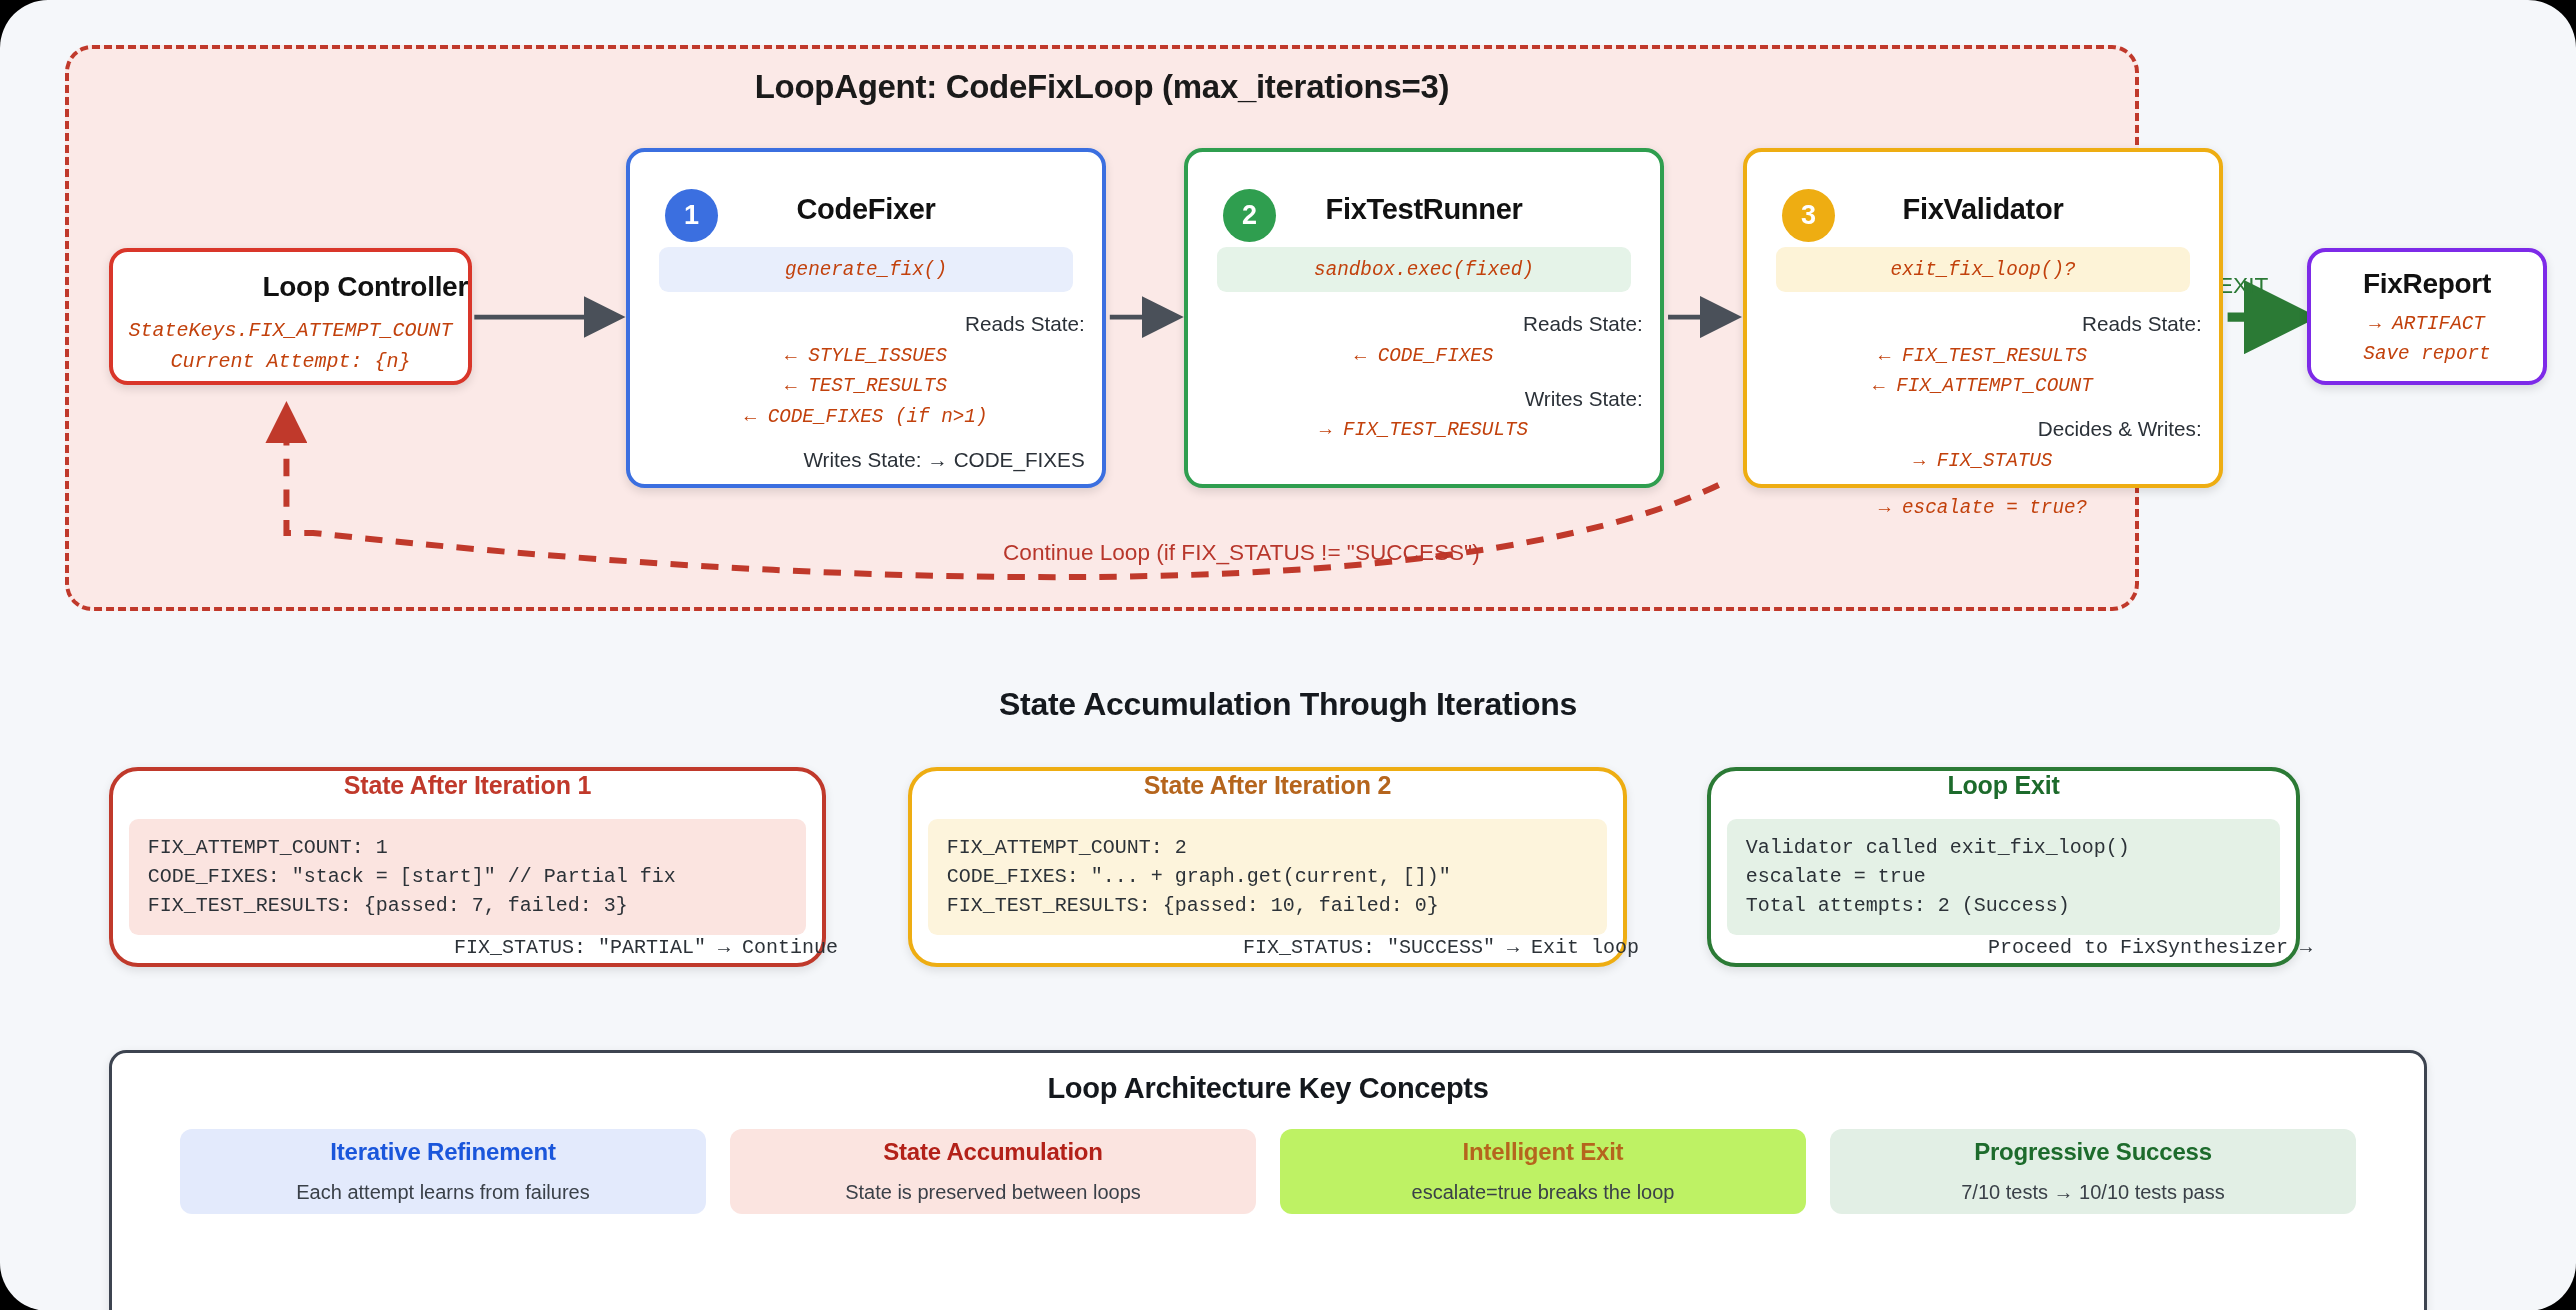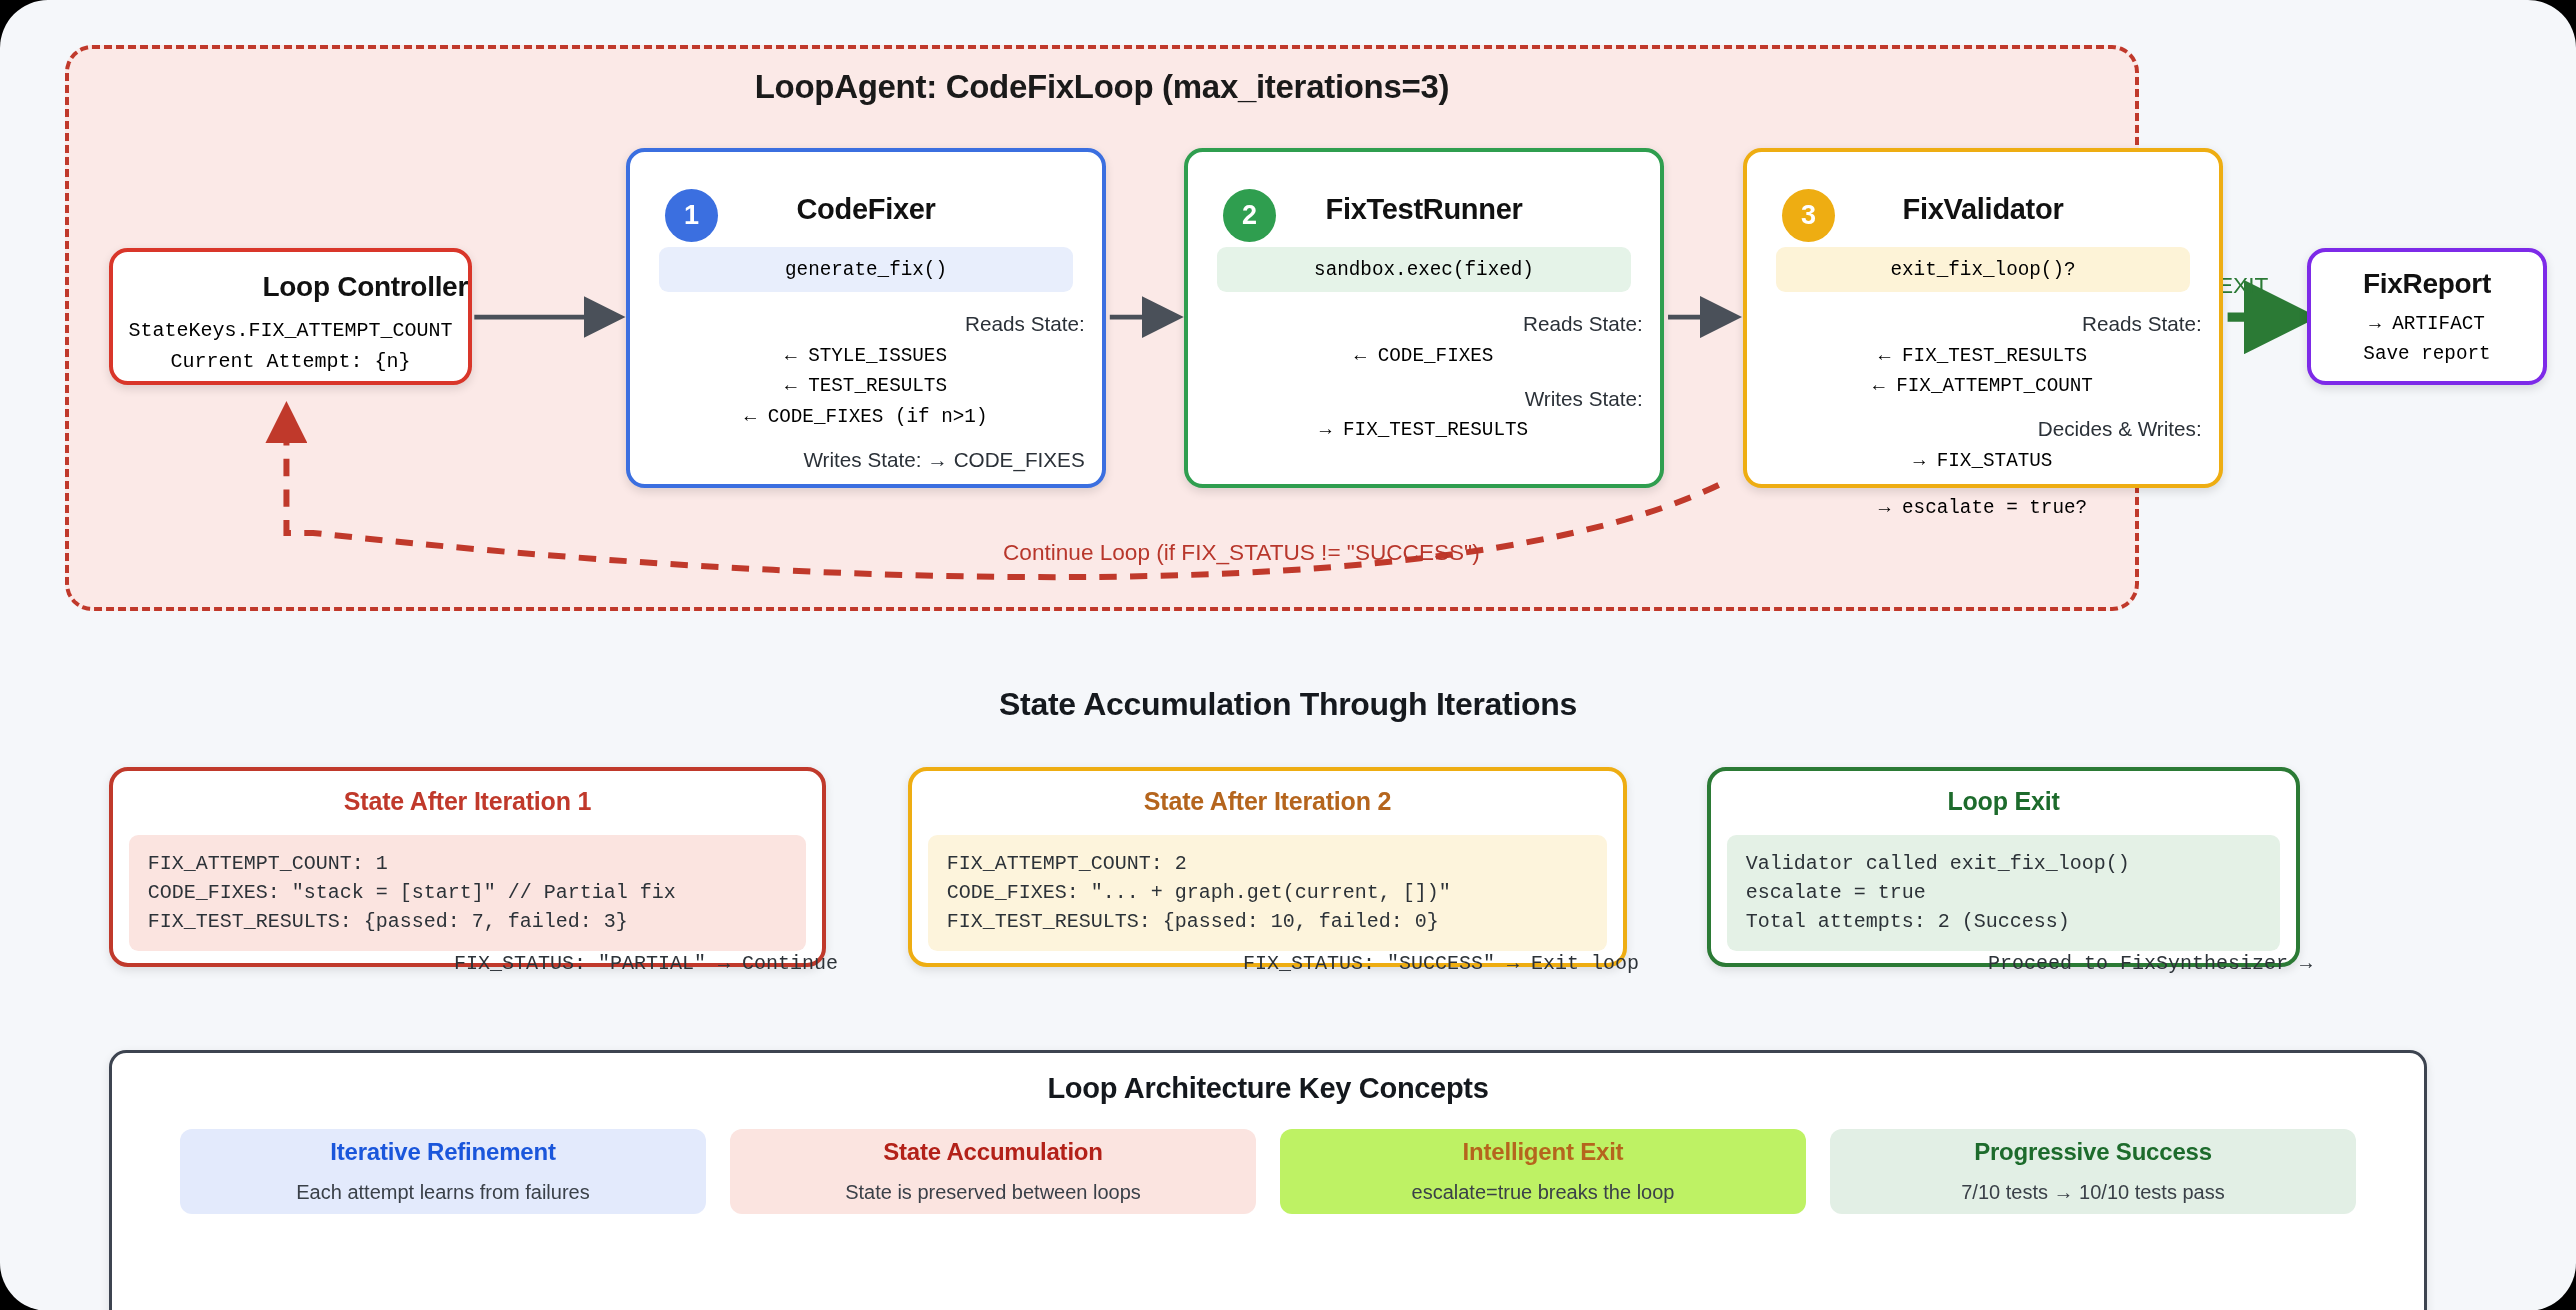--- a/index.html
+++ b/index.html
@@ -58,23 +58,24 @@
   .node-title {
     text-align: center;
     font-size: 29px;
     font-weight: bold;
     color: #111111;
     letter-spacing: -0.3px;
   }
   .node-mono {
     font-family: "Liberation Mono", "DejaVu Sans Mono", monospace;
     font-size: 19.3px;
-    color: #000000;
+    color: #c2410c;
     text-align: center;
     white-space: nowrap;
+    font-style: italic;
   }
   .node-label {
     font-size: 20.7px;
     color: #2b3138;
     text-align: right;
   }
 
   
   #loop-controller {
     left: 109px;
@@ -187,24 +188,24 @@
     color: #15191e;
     letter-spacing: -0.3px;
   }
 
   
   .state-card {
     position: absolute;
     top: 767px;
     height: 200px;
     background: #ffffff;
-    border-radius: 19px;
+    border-radius: 29px;
     box-sizing: border-box;
     box-shadow: 0 3.3px 9.3px rgba(0,0,0,0.10);
-    padding-top: 16px;
+    padding-top: 0;
     overflow: visible;
   }
   .state-card .sc-title {
     text-align: center;
     font-size: 25px;
     font-weight: bold;
     letter-spacing: -0.2px;
   }
   .state-card .sc-body {
     margin: 18.7px 16px 0 16px;

